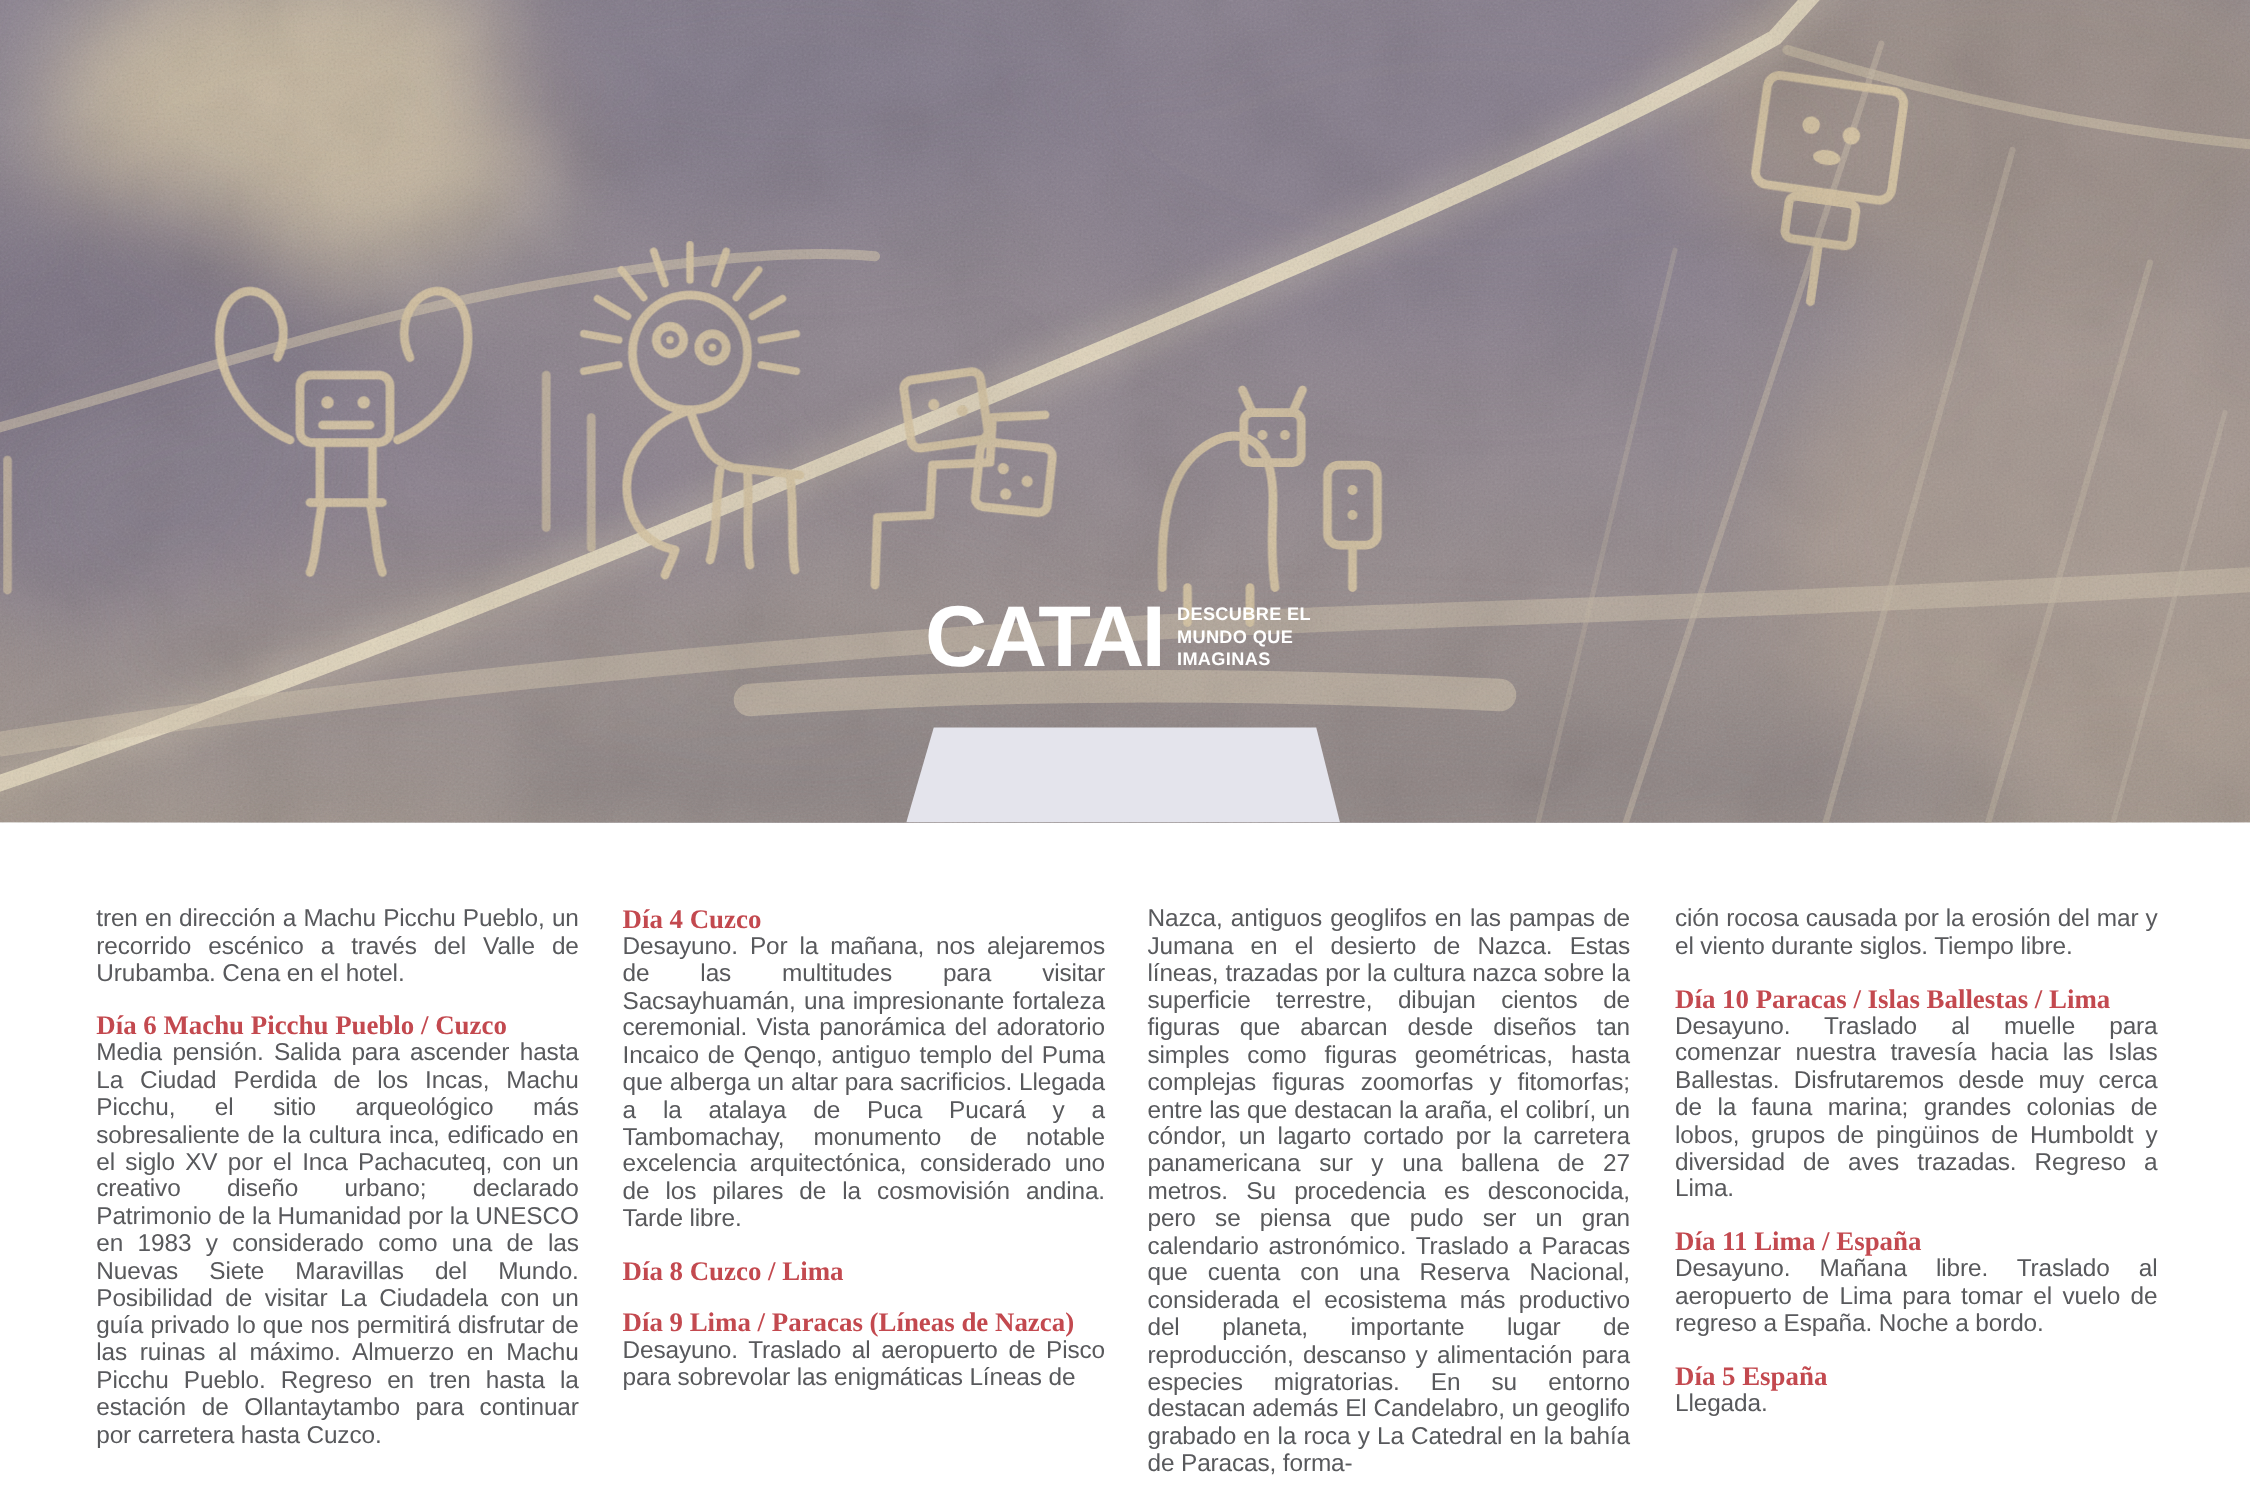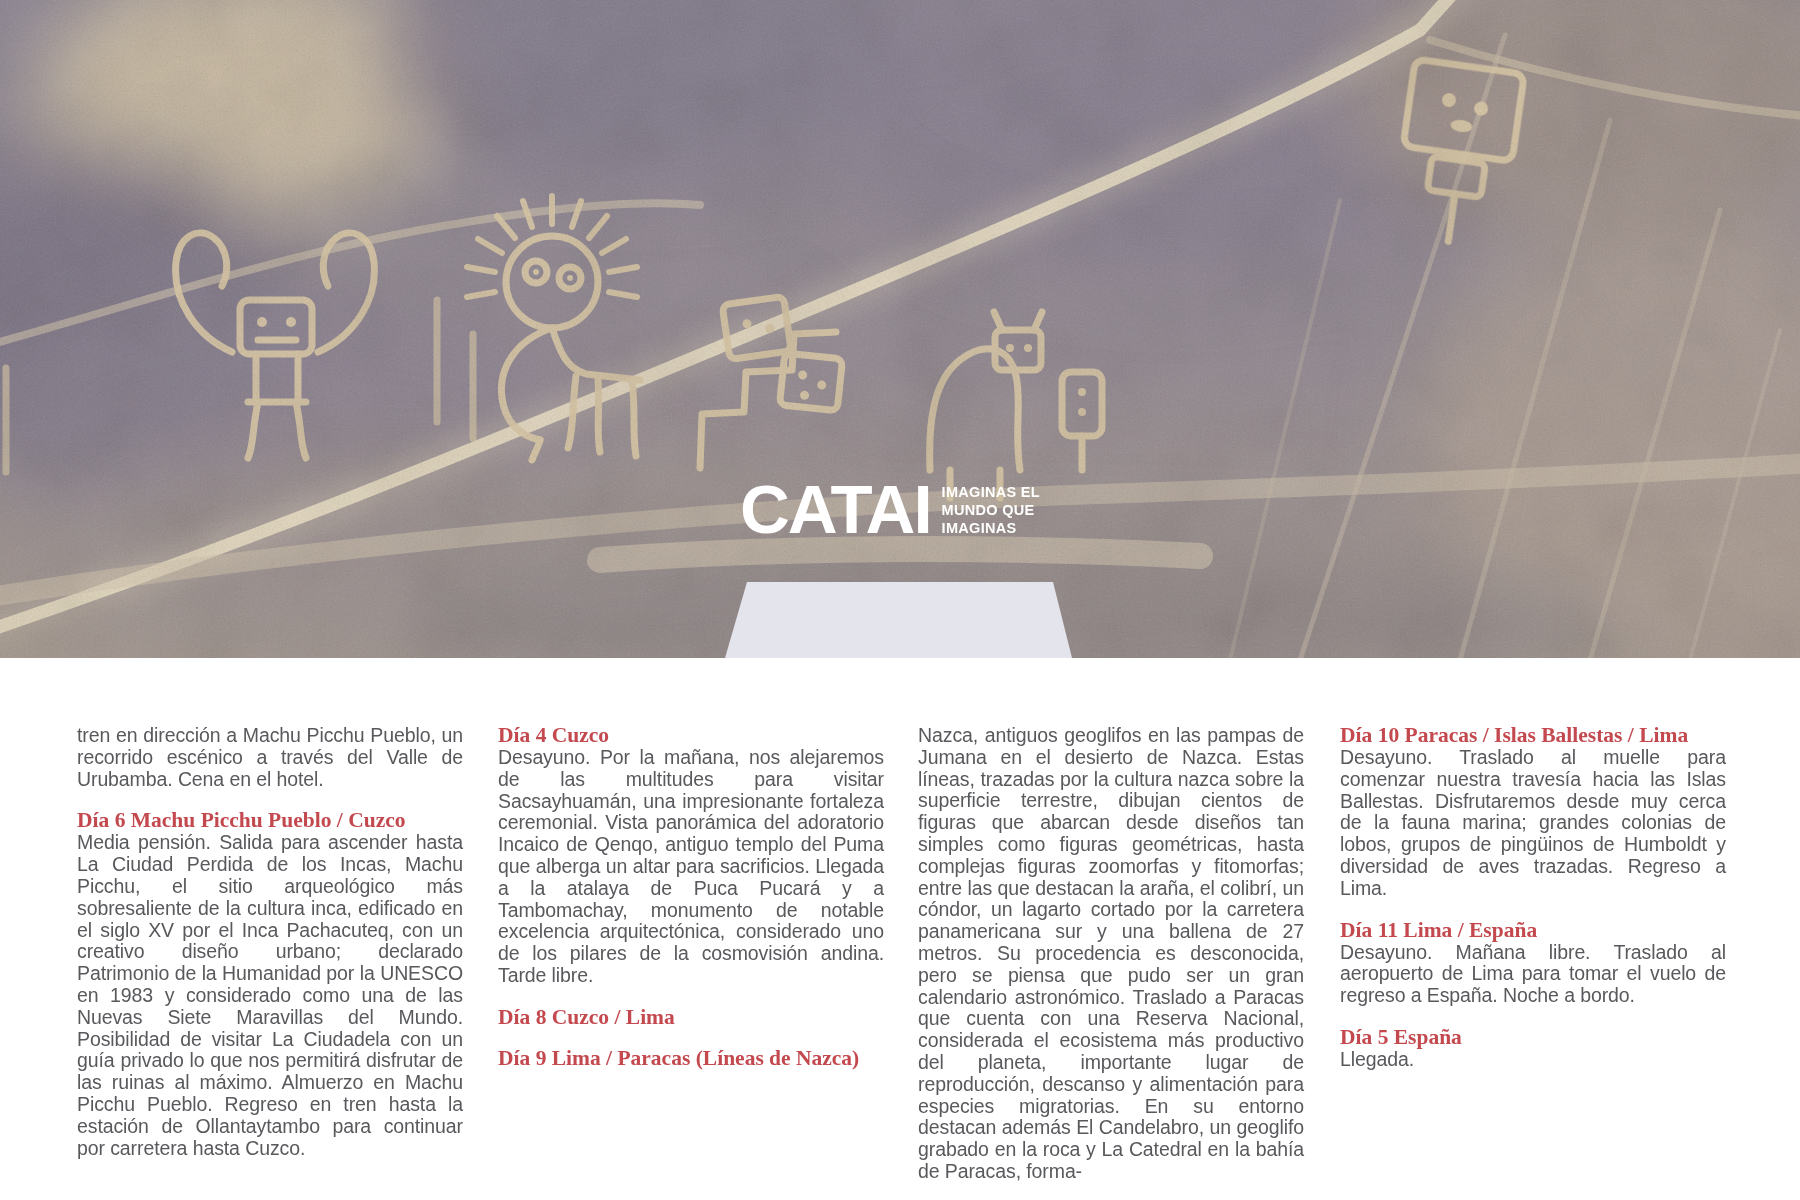--- a/index.html
+++ b/index.html
@@ -217,42 +217,44 @@
     <rect x="0" y="0" width="1800" height="658" filter="url(#noiseFine)" opacity="0.26" style="mix-blend-mode:multiply"></rect>
     <rect x="0" y="0" width="1800" height="658" filter="url(#noiseFine)" opacity="0.14" style="mix-blend-mode:screen"></rect>
 
     <polygon points="747,582 1053,582 1072,658 725,658" fill="#e4e4ec"></polygon>
   </svg>
 </div>
 
 <div class="logo">
   <div class="brand">CATAI</div>
   <div class="tagline">
-    <div>IMAGINAS EL</div>
+    <div>DESCUBRE EL</div>
     <div>MUNDO QUE</div>
     <div>IMAGINAS</div>
   </div>
 </div>
 
 <div class="cols">
     <div class="col">
       <p class="paragraph">tren en dirección a Machu Picchu Pueblo, un recorrido escénico a través del Valle de Urubamba. Cena en el hotel.</p>
       <h3 class="heading">Día 6 Machu Picchu Pueblo / Cuzco</h3>
       <p class="paragraph">Media pensión. Salida para ascender hasta La Ciudad Perdida de los Incas, Machu Picchu, el sitio arqueológico más sobresaliente de la cultura inca, edificado en el siglo XV por el Inca Pachacuteq, con un creativo diseño urbano; declarado Patrimonio de la Humanidad por la UNESCO en 1983 y considerado como una de las Nuevas Siete Maravillas del Mundo. Posibilidad de visitar La Ciudadela con un guía privado lo que nos permitirá disfrutar de las ruinas al máximo. Almuerzo en Machu Picchu Pueblo. Regreso en tren hasta la estación de Ollantaytambo para continuar por carretera hasta Cuzco.</p>
     </div>
     <div class="col">
       <h3 class="heading">Día 4 Cuzco</h3>
       <p class="paragraph">Desayuno. Por la mañana, nos alejaremos de las multitudes para visitar Sacsayhuamán, una impresionante fortaleza ceremonial. Vista panorámica del adoratorio Incaico de Qenqo, antiguo templo del Puma que alberga un altar para sacrificios. Llegada a la atalaya de Puca Pucará y a Tambomachay, monumento de notable excelencia arquitectónica, considerado uno de los pilares de la cosmovisión andina. Tarde libre.</p>
       <h3 class="heading">Día 8 Cuzco / Lima</h3>
       <h3 class="heading">Día 9 Lima / Paracas (Líneas de Nazca)</h3>
+      <p class="paragraph">Desayuno. Traslado al aeropuerto de Pisco para sobrevolar las enigmáticas Líneas de</p>
     </div>
     <div class="col">
       <p class="paragraph">Nazca, antiguos geoglifos en las pampas de Jumana en el desierto de Nazca. Estas líneas, trazadas por la cultura nazca sobre la superficie terrestre, dibujan cientos de figuras que abarcan desde diseños tan simples como figuras geométricas, hasta complejas figuras zoomorfas y fitomorfas; entre las que destacan la araña, el colibrí, un cóndor, un lagarto cortado por la carretera panamericana sur y una ballena de 27 metros. Su procedencia es desconocida, pero se piensa que pudo ser un gran calendario astronómico. Traslado a Paracas que cuenta con una Reserva Nacional, considerada el ecosistema más productivo del planeta, importante lugar de reproducción, descanso y alimentación para especies migratorias. En su entorno destacan además El Candelabro, un geoglifo grabado en la roca y La Catedral en la bahía de Paracas, forma-</p>
     </div>
     <div class="col">
+      <p class="paragraph">ción rocosa causada por la erosión del mar y el viento durante siglos. Tiempo libre.</p>
       <h3 class="heading">Día 10 Paracas / Islas Ballestas / Lima</h3>
       <p class="paragraph">Desayuno. Traslado al muelle para comenzar nuestra travesía hacia las Islas Ballestas. Disfrutaremos desde muy cerca de la fauna marina; grandes colonias de lobos, grupos de pingüinos de Humboldt y diversidad de aves trazadas. Regreso a Lima.</p>
       <h3 class="heading">Día 11 Lima / España</h3>
       <p class="paragraph">Desayuno. Mañana libre. Traslado al aeropuerto de Lima para tomar el vuelo de regreso a España. Noche a bordo.</p>
       <h3 class="heading">Día 5 España</h3>
       <p class="paragraph">Llegada.</p>
     </div>
   </div>
 
 </body></html>

